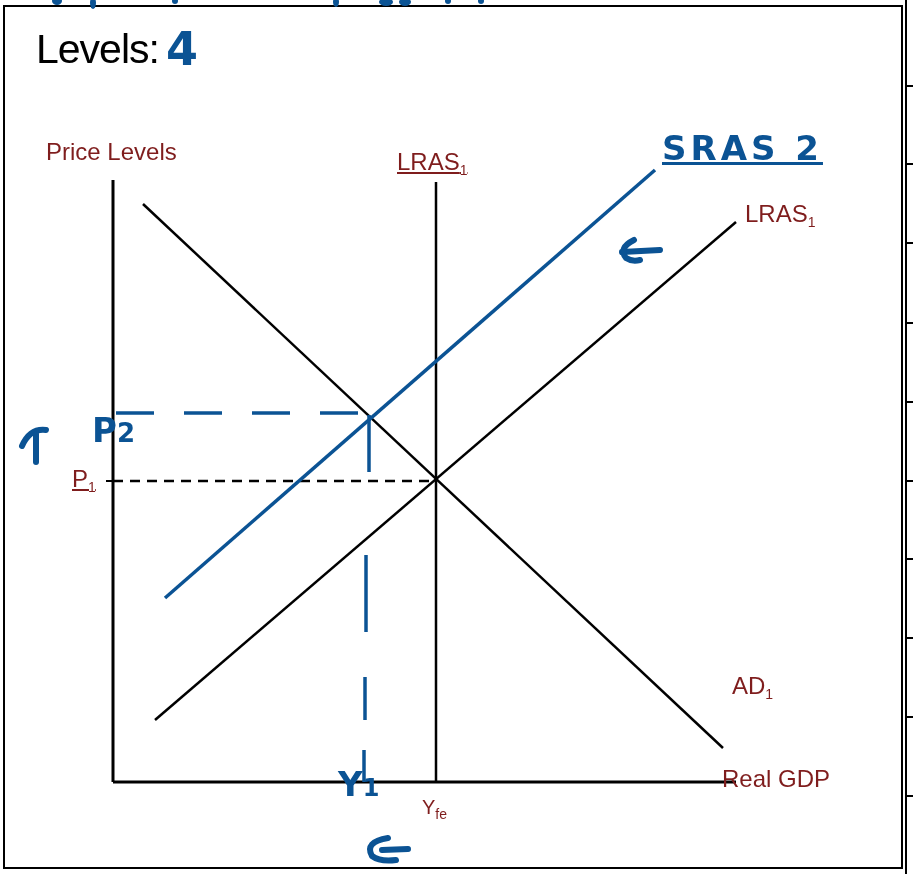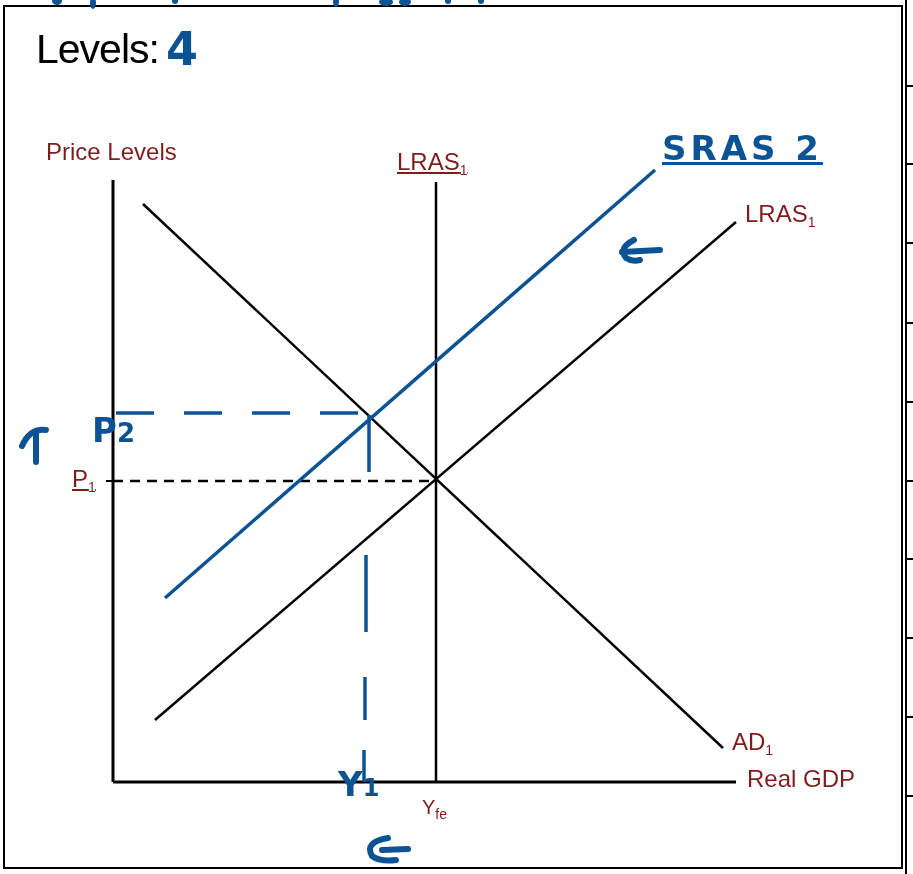--- a/index.html
+++ b/index.html
@@ -80,20 +80,20 @@
 </svg>
 
 <div class="model-label">
   <span>Levels:</span>
 </div>
 <div class="hand" style="left:166px; top:22px; font-size:46px;">4</div>
 
 <div class="lbl" style="left:46px; top:138px;">Price Levels</div>
 <div class="lbl" style="left:397px; top:148px;text-decoration:underline;"><span>LRAS</span><sub>1</sub></div>
 <div class="lbl" style="left:745px; top:200px;"><span>LRAS</span><sub>1</sub></div>
-<div class="lbl" style="left:732px; top:728px;"><span>AD</span><sub>1</sub></div>
-<div class="lbl" style="left:747px; top:765px;">Real GDP</div>
+<div class="lbl" style="left:732px; top:672px;"><span>AD</span><sub>1</sub></div>
+<div class="lbl" style="left:722px; top:765px;">Real GDP</div>
 <div class="lbl" style="left:72px; top:465px;text-decoration:underline;"><span>P</span><sub>1</sub></div>
 <div class="lbl" style="left:422px; top:796px; font-size:20px;text-align:center;"><span>Y</span><sub>fe</sub></div>
 
 <div class="hand" style="left:662px; top:128px; font-size:34px; letter-spacing:4px;text-decoration:underline;">SRAS 2</div>
 <div class="hand" style="left:60px; top:410px; font-size:34px;margin-left:32px;">P<span style="font-size:26px">2</span></div>
 <div class="hand" style="left:338px; top:764px; font-size:34px;">Y<span style="font-size:24px">1</span></div>
 
 </body></html>

